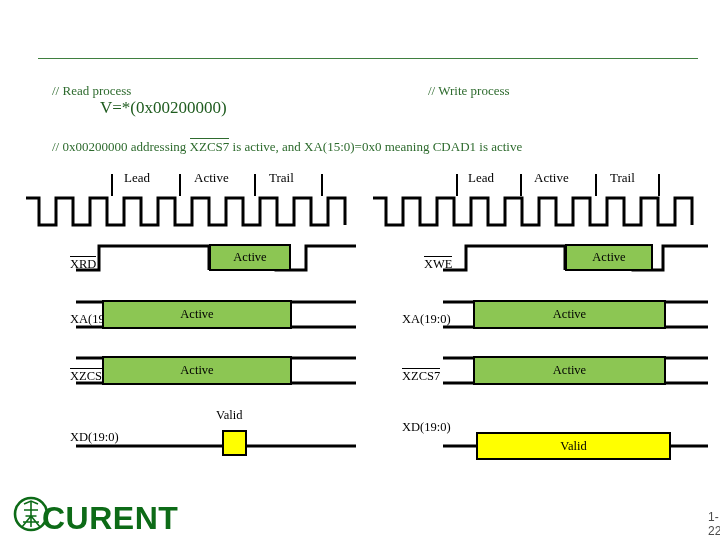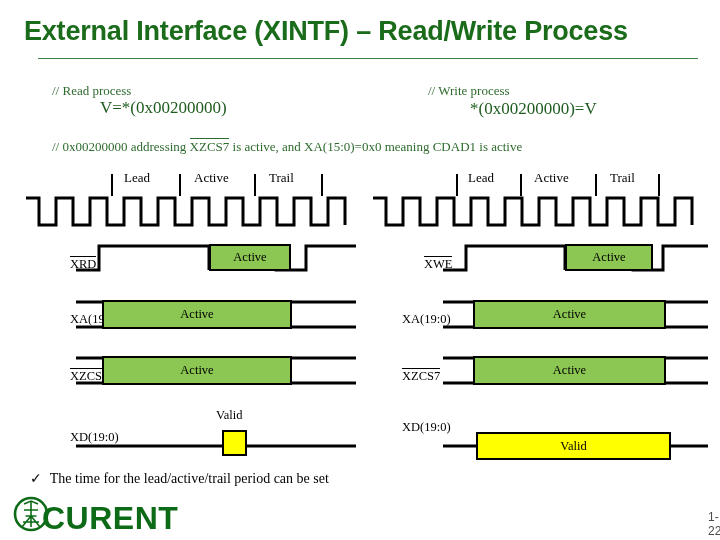--- a/index.html
+++ b/index.html
@@ -93,29 +93,27 @@
     position:absolute;left:672px;top:510px;font-size:12px;color:#4a4a4a;
     font-family:"Liberation Sans",sans-serif;
     margin-left:36px;
   }
 </style>
 </head>
 <body>
 
 <div id="slide">
 
-  <div class="title">External Interface (XINTF) – Read/Write Process</div>
   <div class="title-rule"></div>
 
   <div class="code c-left1">// Read process</div>
   <div class="code c-left2">V=*(0x00200000)</div>
   <div class="code c-left4"><span>// 0x00200000 addressing </span><span class="ovl">XZCS7</span><span> is active, and XA(15:0)=0x0 meaning CDAD1 is active</span></div>
 
   <div class="code c-right1">// Write process</div>
-  <div class="code c-right2">*(0x00200000)=V</div>
 
   <div class="panel left">
 
     <div class="phase-labels">
       <span style="left:98px;">Lead</span>
       <span style="left:168px;">Active</span>
       <span style="left:243px;">Trail</span>
     </div>
     <div class="tickmark" style="left:85px;top:4px;height:22px;"></div>
     <div class="tickmark" style="left:153px;top:4px;height:22px;"></div>
@@ -230,23 +228,20 @@
       <svg class="wave" style="left:85px;top:18px;" width="265" height="34" viewBox="0 0 265 34">
         <polyline fill="none" stroke="#000" stroke-width="3" points="0,20 265,20"></polyline>
       </svg>
       <div class="box-valid" style="left:118px;top:24px;width:195px;height:28px;">
         <span>Valid</span>
       </div>
     </div>
 
   </div>
 
-  <div class="bullet">
-    <span class="chk">✓</span><span>The time for the lead/active/trail period can be set</span>
-  </div>
 
   <svg class="logo" viewBox="0 0 170 38">
     <circle cx="19" cy="18" r="16" fill="none" stroke="#0d6b17" stroke-width="2.6"></circle>
     <path d="M19 5 L19 31 M10 31 L19 20 L28 31 M12 14 L26 14 M13.5 20 L24.5 20 M11 26 L27 26" fill="none" stroke="#0d6b17" stroke-width="1.6"></path>
     <path d="M12 8 L19 5 L26 8" fill="none" stroke="#0d6b17" stroke-width="1.6"></path>
   </svg>
   <div class="logo-text">CURENT</div>
 
   <div class="pagenum">1-22</div>
 

